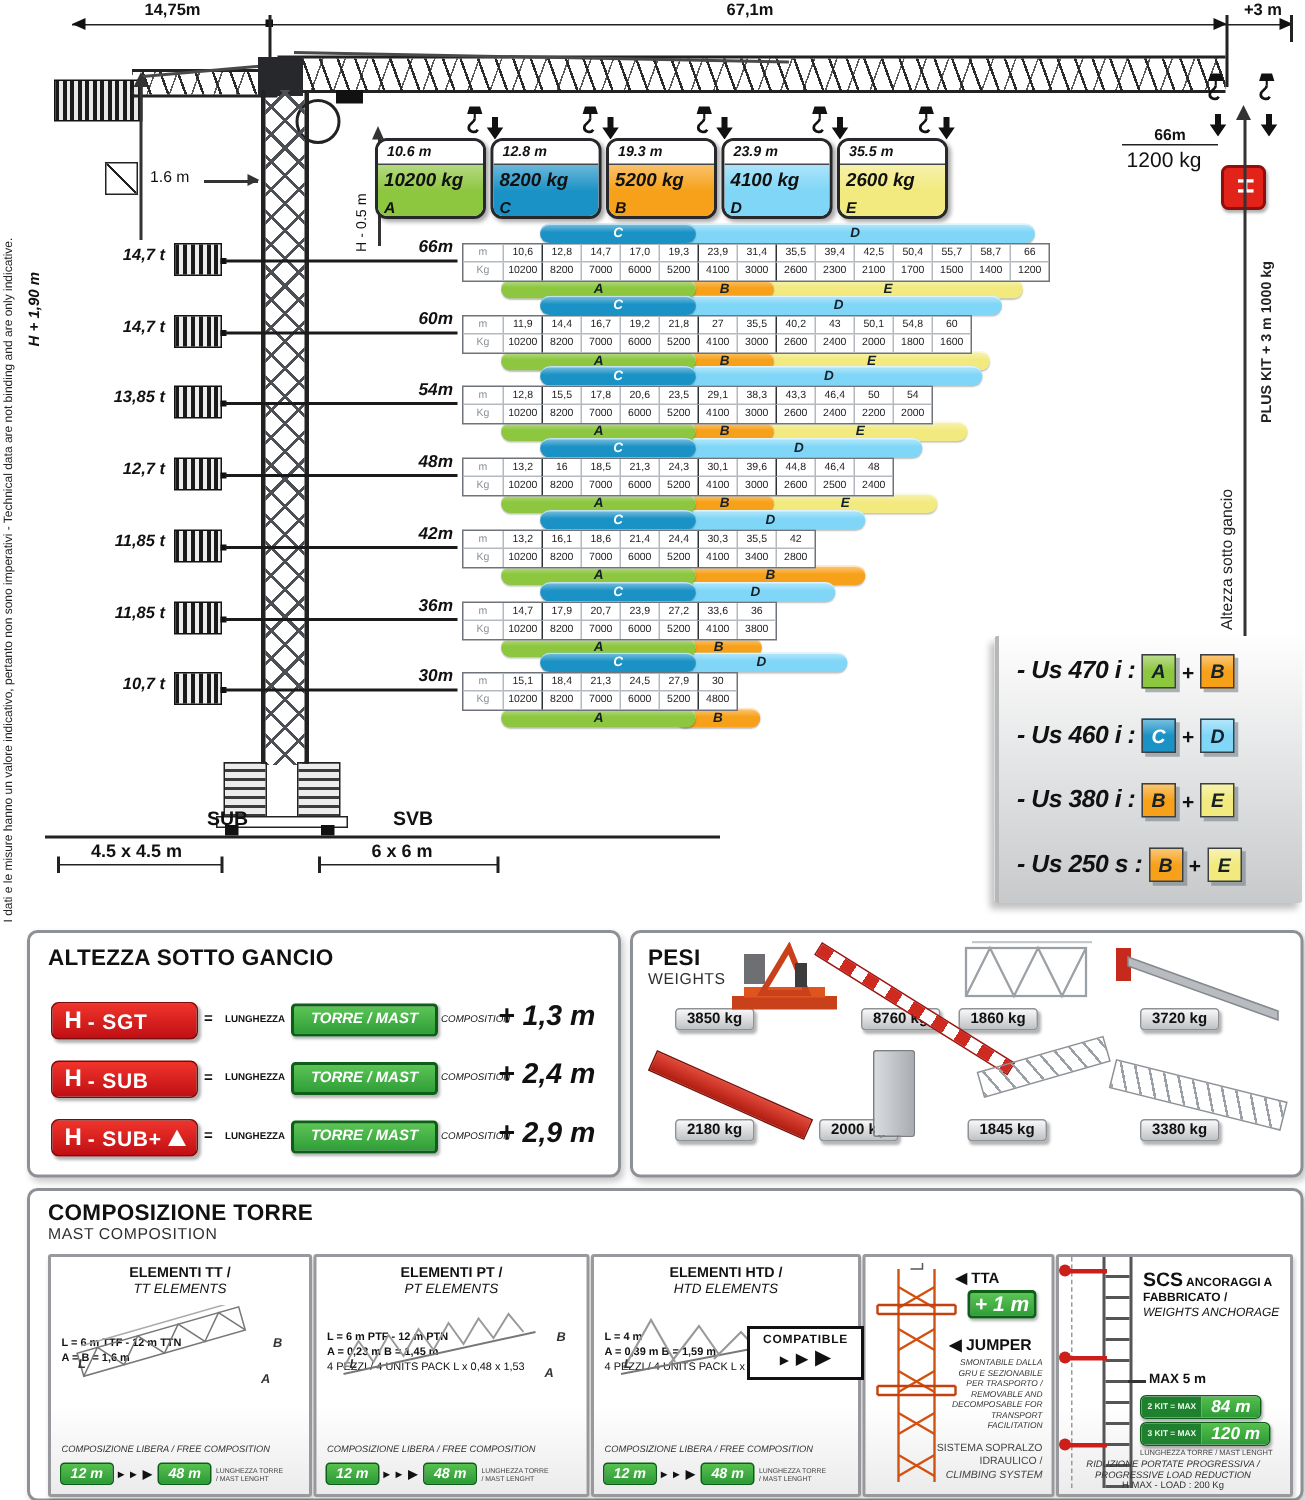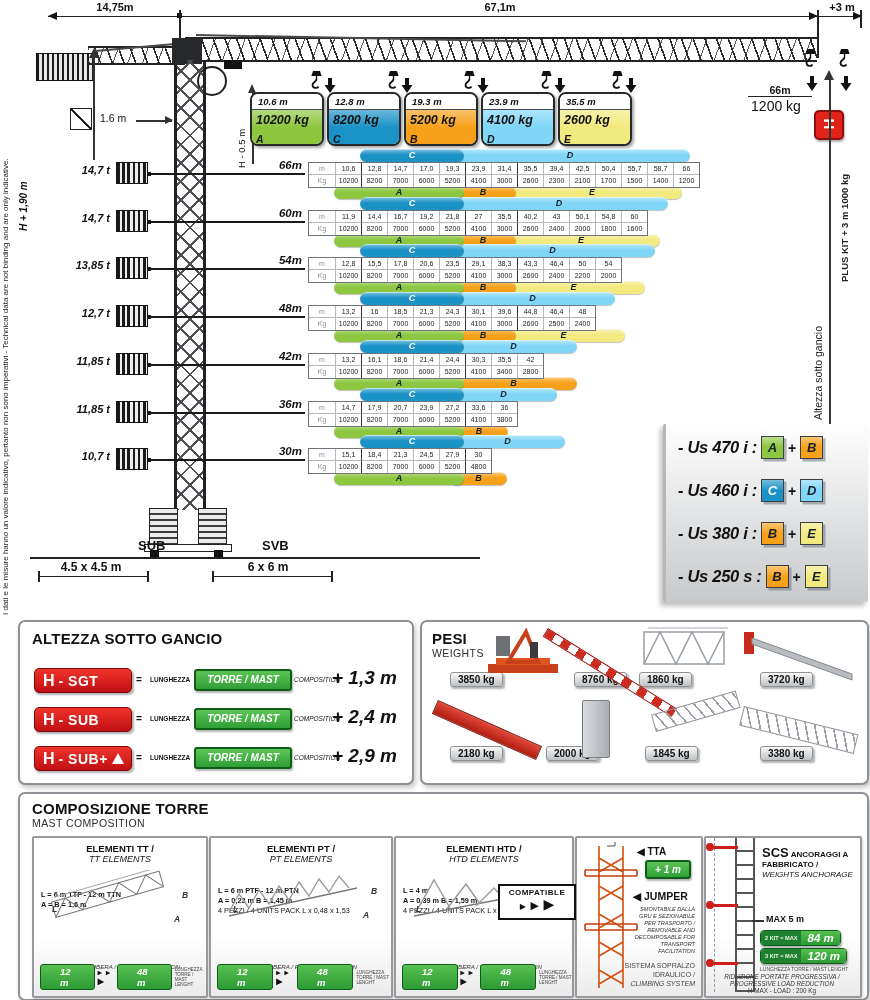--- a/index.html
+++ b/index.html
@@ -77,21 +77,21 @@
           border-radius:3px;font-size:10px;font-weight:bold;padding:1px 7px;
           box-shadow:1.5px 2px 2px rgba(0,0,0,.3);}
   .subpanel{position:absolute;top:836px;height:158px;border:2px solid #97999c;border-radius:2px;
             background:linear-gradient(180deg,#ffffff 62%,#ebebeb);box-shadow:1px 2px 3px rgba(0,0,0,.18);}
   .sptitle{font-size:9.5px;font-weight:800;text-align:center;margin-top:5px;}
   .spsub{font-size:9px;font-style:italic;text-align:center;}
   .spline{font-size:7.3px;font-weight:bold;margin:1px 0 0 7px;}
   .freecomp{position:absolute;font-size:6.2px;font-style:italic;color:#333;}
   .rangebox{position:absolute;display:flex;align-items:center;gap:3px;}
   .rangepill{background:linear-gradient(#57c050,#2c9a35);border:1.5px solid #0d5f18;border-radius:3px;
-             color:#fff;font-size:9.5px;font-weight:bold;font-style:italic;padding:1px 19px;}
+             color:#fff;font-size:9.5px;font-weight:bold;font-style:italic;padding:1px 6px;}
   .rangedots{font-size:8px;letter-spacing:1px;font-weight:bold;}
   .rangeside{font-size:4.6px;color:#444;line-height:5px;width:46px;}
   .dimletter{position:absolute;font-size:8.5px;font-style:italic;font-weight:bold;color:#333;}
   .hookwrap{position:absolute;width:14px;height:22px;}
   .darr{position:absolute;}
   #compatible{position:absolute;left:498px;top:884px;width:74px;height:32px;background:#fff;
               border:2.5px solid #111;z-index:5;text-align:center;}
   #compatible .ct{font-size:8px;font-weight:800;letter-spacing:.5px;margin-top:2px;}
   .kitpill{position:absolute;display:flex;align-items:stretch;border:1.5px solid #0d5f18;border-radius:4px;
            overflow:hidden;box-shadow:1px 1.5px 2px rgba(0,0,0,.3);}
@@ -732,21 +732,21 @@
         <path d="M18 4 L18 146 M42 4 L42 146"></path>
         <path d="M18 16 L42 30 M42 16 L18 30 M18 44 L42 58 M42 44 L18 58 M18 72 L42 86 M42 72 L18 86 M18 100 L42 114 M42 100 L18 114 M18 128 L42 142 M42 128 L18 142"></path>
         <path d="M4 34 L56 34 M4 28 L56 28 M4 28 L4 34 M56 28 L56 34" stroke="#c2410c"></path>
         <path d="M4 88 L56 88 M4 82 L56 82 M4 82 L4 88 M56 82 L56 88" stroke="#c2410c"></path>
       </g>
       <path d="M26 4 L34 4 L34 -2" stroke="#555" fill="none"></path>
     </svg>
     <div style="position:absolute;left:60px;top:8px;font-size:10px;font-weight:800;">
       <span>◀</span> <span>TTA</span>
     </div>
-    <div class="greenpill" style="position:absolute;left:68px;top:22px;width:42px;height:15px;font-size:10px;line-height:15px;">+ 1 m</div>
+    <div class="greenpill" style="position:absolute;left:68px;top:22px;width:42px;height:15px;font-size:14px;line-height:15px;">+ 1 m</div>
     <div style="position:absolute;left:56px;top:52px;font-size:10.5px;font-weight:800;">
       <span>◀</span> <span>JUMPER</span>
     </div>
     <div style="position:absolute;left:54px;top:68px;width:64px;font-size:5.6px;font-style:italic;text-align:right;color:#333;line-height:7px;">SMONTABILE DALLA GRU E SEZIONABILE PER TRASPORTO / REMOVABLE AND DECOMPOSABLE FOR TRANSPORT FACILITATION</div>
     <div style="position:absolute;left:40px;bottom:8px;width:78px;font-size:7px;text-align:right;color:#444;line-height:9px;">
       <div>SISTEMA SOPRALZO</div>
       <div>IDRAULICO /</div>
       <div style="font-style:italic;">CLIMBING SYSTEM</div>
     </div>
   </div>

